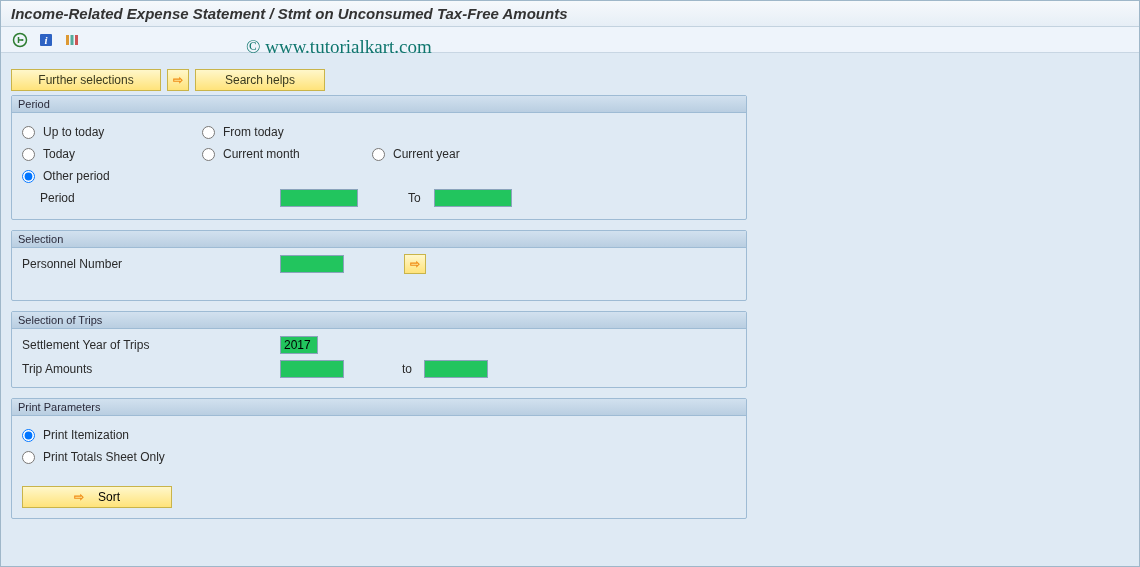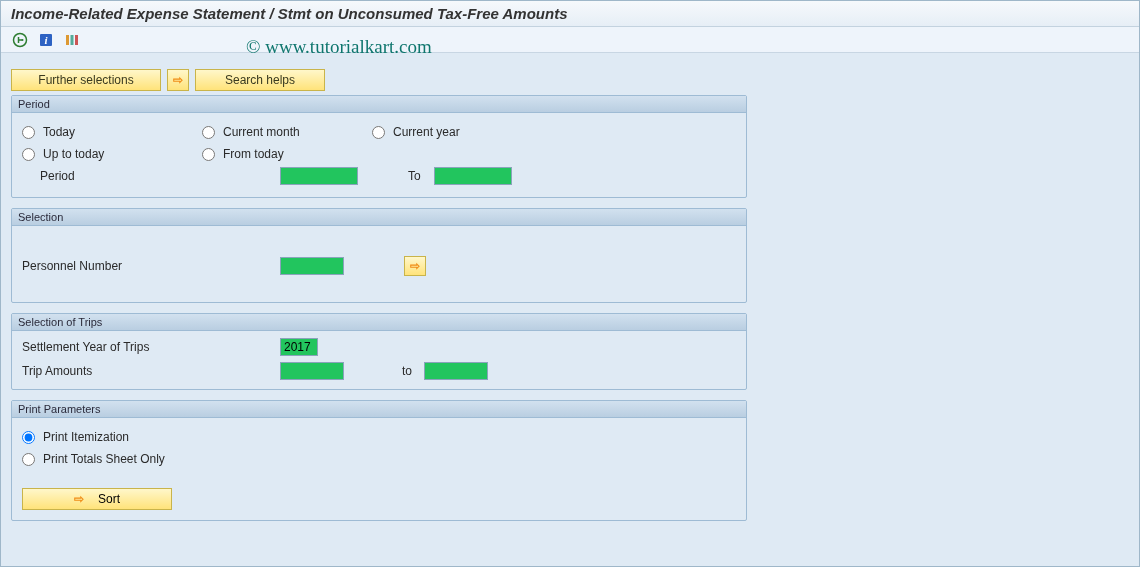--- a/index.html
+++ b/index.html
@@ -98,21 +98,21 @@
   .sortrow{margin-top:18px;}
   .sort-btn{
     display:flex;align-items:center;justify-content:center;gap:10px;
     background:linear-gradient(#fff7ca,#ffe37a);
     border:1px solid #c9b44a;
     height:22px; width:150px;
     font-size:12px; cursor:pointer;
     padding:0 10px;
   }
   .sort-btn .arrow{ color:#f08f1a; font-weight:bold; margin-right:4px;}
-  .nested-sel .gb-body{ padding:4px 10px 10px 10px;margin-top:24px;}
+  .nested-sel .gb-body{ padding:4px 10px 10px 10px;}
   .sel-row { display:flex; align-items:center; height:24px; }
   .sel-row .label { width:258px; }
   .more-btn {
     width:22px;height:20px;
     background:linear-gradient(#fff7ca,#ffe37a);
     border:1px solid #c9b44a;
     display:flex;align-items:center;justify-content:center;
     margin-left:60px; cursor:pointer;
     color:#f08f1a;font-weight:bold;
   }
@@ -162,39 +162,45 @@
       <span>Search helps</span>
     </button>
   </div>
 
   <div class="groupbox">
     <div class="gb-title">Period</div>
     <div class="gb-body">
       <div class="row">
         <label class="cell-radio">
           <input type="radio" name="period" style="">
+          <span>Up to today</span>
+        </label>
+        <label class="cell-radio2">
+          <input type="radio" name="period" style="">
+          <span>From today</span>
+        </label>
+      </div>
+      <div class="row">
+        <label class="cell-radio">
+          <input type="radio" name="period" style="">
           <span>Today</span>
         </label>
         <label class="cell-radio2">
           <input type="radio" name="period" style="">
           <span>Current month</span>
         </label>
         <label class="cell-radio2">
           <input type="radio" name="period" style="">
           <span>Current year</span>
         </label>
       </div>
       <div class="row">
         <label class="cell-radio">
-          <input type="radio" name="period" style="">
-          <span>Up to today</span>
-        </label>
-        <label class="cell-radio2">
-          <input type="radio" name="period" style="">
-          <span>From today</span>
+          <input type="radio" name="period" checked="" style="">
+          <span>Other period</span>
         </label>
       </div>
       <div class="row">
         <span class="label indent lbl170">Period</span>
         <input class="sap-input w80" value="" style="">
         <span class="label lbl-to" style="width:70px;padding-left:50px">To</span>
         <input class="sap-input w80" style="margin-left: 6px;" value="">
       </div>
     </div>
   </div>

